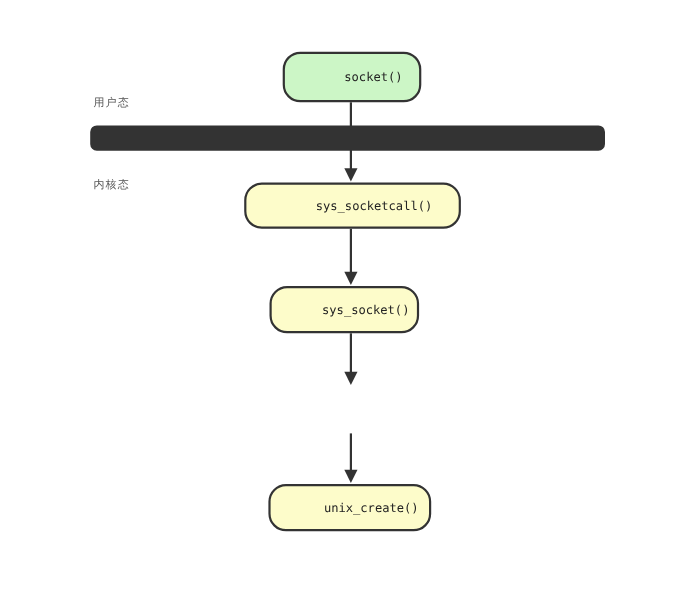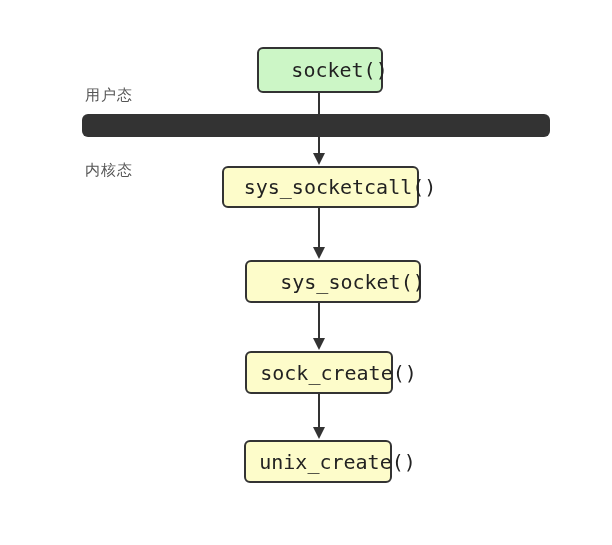--- a/index.html
+++ b/index.html
@@ -10,57 +10,57 @@
   .canvas {
     position: relative;
     width: 612px;
     height: 545px;
     background: var(--bg, #ffffff);
     overflow: hidden;
     font-family: "DejaVu Sans", sans-serif;
   }
   .mode-label {
     position: absolute;
-    font-size: 15px;
+    font-size: 10px;
     color: var(--label-text, #555555);
     letter-spacing: 1px;
     white-space: nowrap;
   }
   .mode-label.user { left: 85px; top: 86px; }
   .mode-label.kernel { left: 85px; top: 148px; margin-top: 13px; }
   .boundary-bar {
     position: absolute;
     left: 82px;
     top: 114px;
     width: 468px;
     height: 23px;
     background: var(--bar, #333333);
     border-radius: 6px;
     z-index: 2;
   }
   .node {
     position: absolute;
     box-sizing: border-box;
     border: 2px solid var(--border, #333333);
-    border-radius: 6px;
+    border-radius: 16px;
     display: flex;
     align-items: center;
     justify-content: center;
     font-family: "DejaVu Sans Mono", monospace;
-    font-size: 20px;
+    font-size: 11px;
     color: var(--node-text, #222222);
     z-index: 3;
     white-space: nowrap;
     padding-left: 39px;
   }
   .node.user-node { background: var(--user-fill, #ccf6c6); }
   .node.kernel-node { background: var(--kernel-fill, #fdfcca); }
   .node.n0 { left: 257px; top: 47px;  width: 126px; height: 46px; }
   .node.n1 { left: 222px; top: 166px; width: 197px; height: 42px; text-align: center; }
-  .node.n2 { left: 245px; top: 260px; width: 176px; height: 43px; }
+  .node.n2 { left: 245px; top: 260px; width: 136px; height: 43px; }
   .node.n3 { left: 245px; top: 351px; width: 148px; height: 43px; }
   .node.n4 { left: 244px; top: 440px; width: 148px; height: 43px; }
   .arrow-line {
     position: absolute;
     left: 318px;
     width: 2px;
     background: var(--border, #333333);
     z-index: 1;
   }
   .arrow-line.a0 { top: 93px;  height: 62px; }
@@ -92,21 +92,20 @@
   <div class="boundary-bar"></div>
 
   <span class="mode-label kernel">内核态</span>
 
   <div class="node user-node n0">socket()</div>
 
   <div class="node kernel-node n1">sys_socketcall()</div>
 
   <div class="node kernel-node n2">sys_socket()</div>
 
-  <div class="node kernel-node n3">sock_create()</div>
 
   <div class="node kernel-node n4">unix_create()</div>
 
   <div class="arrow-line a0"></div>
   <div class="arrow-head h0"></div>
 
   <div class="arrow-line a1"></div>
   <div class="arrow-head h1"></div>
 
   <div class="arrow-line a2"></div>

